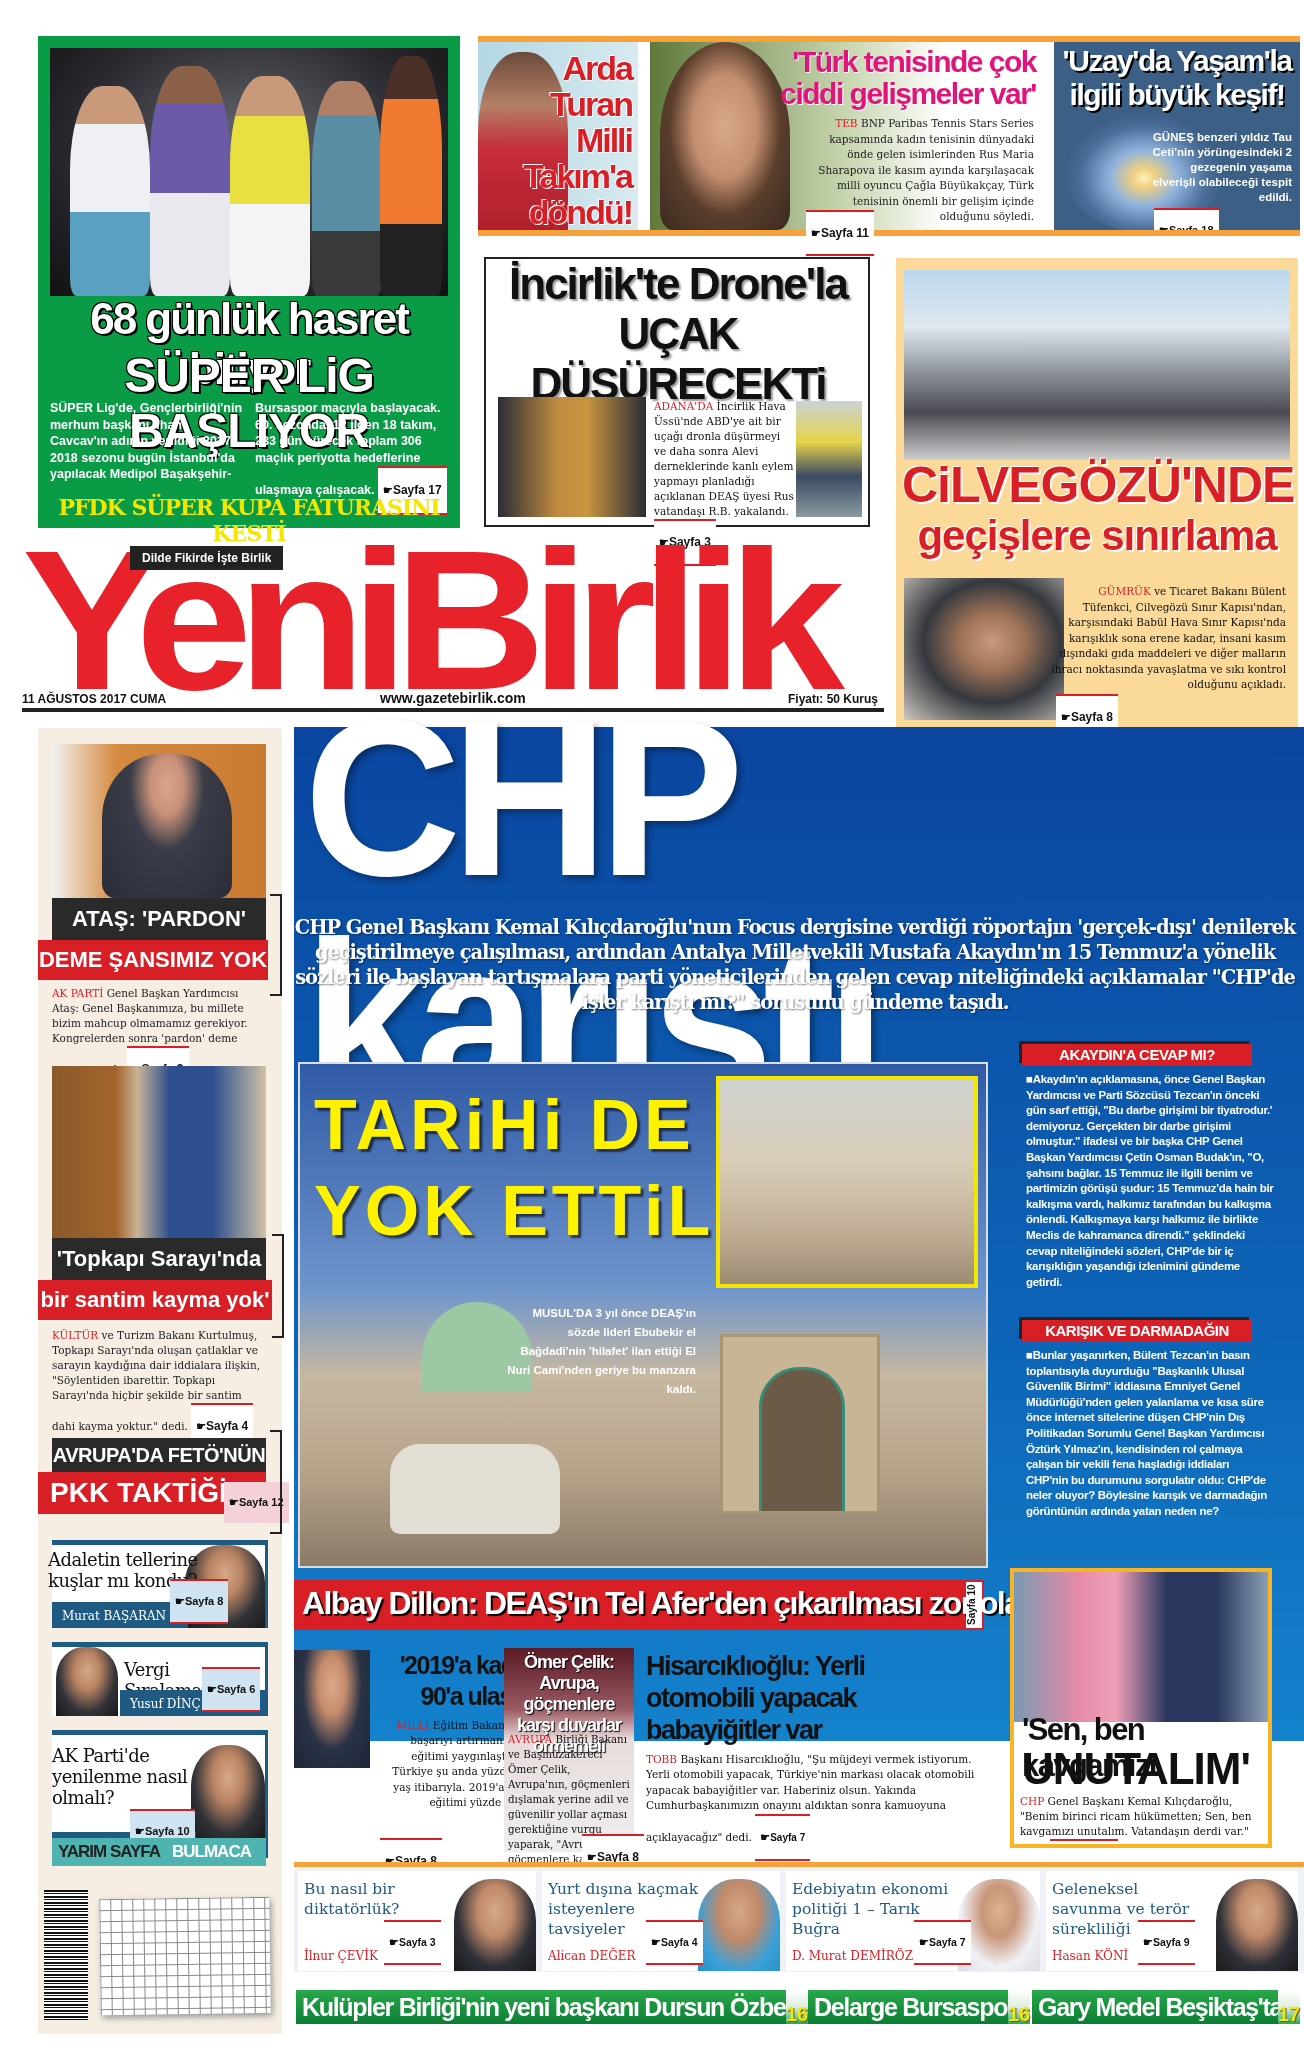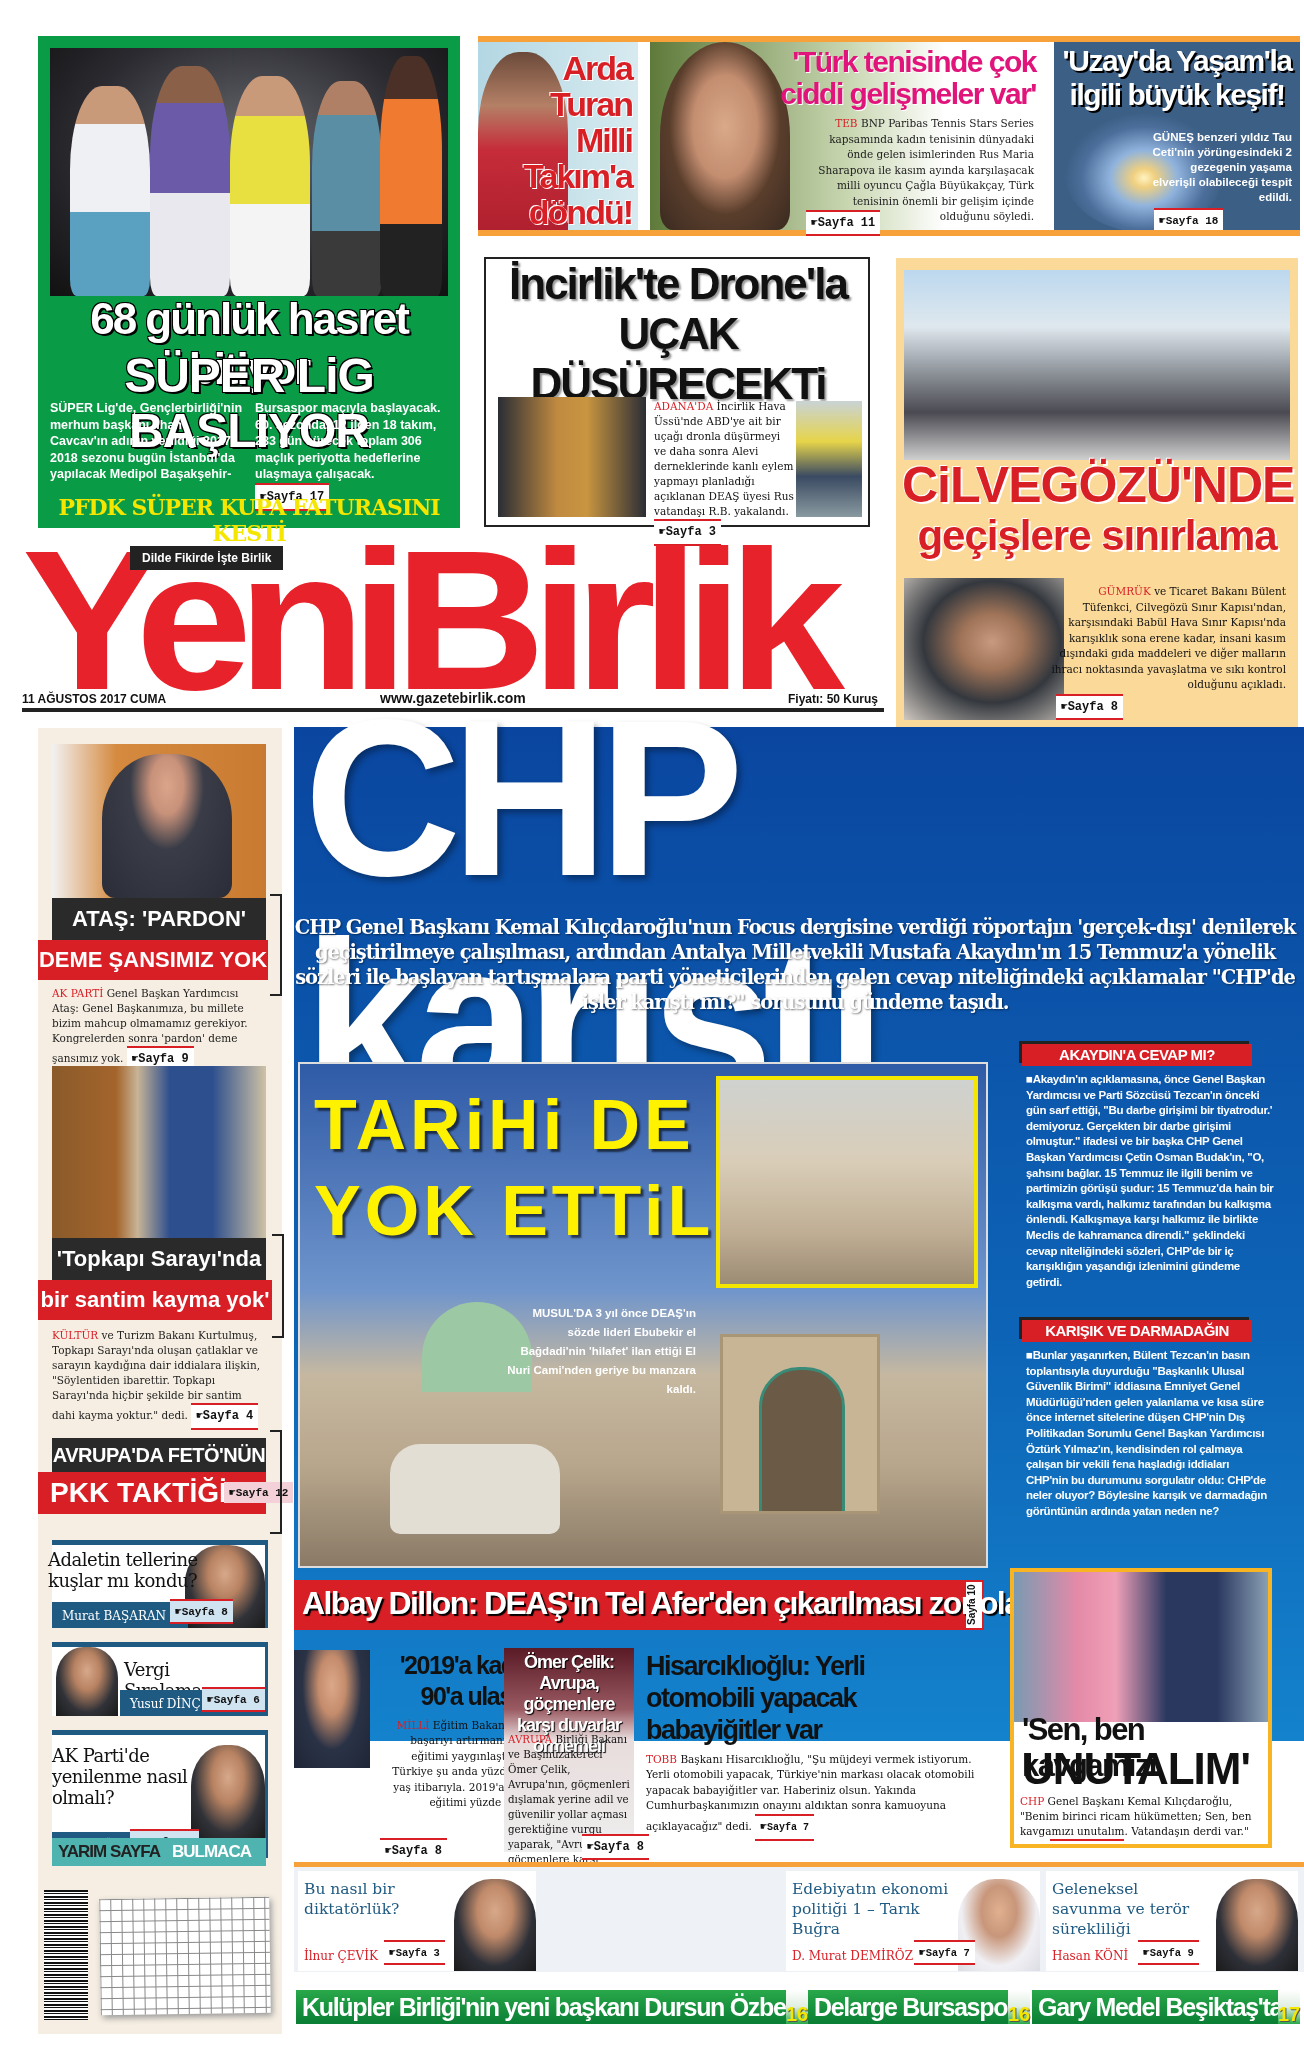--- a/index.html
+++ b/index.html
@@ -1,18 +1,18 @@
 <!DOCTYPE html>
 <html><head>
 <meta charset="utf-8">
 <style>
   * { box-sizing: border-box; margin: 0; padding: 0; }
   body { width: 1304px; height: 2060px; background: #fff; position: relative; overflow: hidden; font-family: "Liberation Sans", sans-serif; color: #111; }
   .abs { position: absolute; }
-  .sayfa { display: inline-block; font-family: Liberation Mono, monospace; font-weight: bold; font-size: 12px; padding: 4px 5px; border-top: 2px solid #d81f26; border-bottom: 2px solid #d81f26; background: #fff; color: #111; white-space: nowrap; }
+  .sayfa { display: inline-block; font-family: Liberation Sans, sans-serif; font-weight: bold; font-size: 12px; padding: 14px 5px; border-top: 2px solid #d81f26; border-bottom: 2px solid #d81f26; background: #fff; color: #111; white-space: nowrap; }
   .sayfa::before { content: "\261B "; font-size: 11px; }
   .photo { position: absolute; overflow: hidden; }
   .red { color: #d81f26; }
 
   
   #sport { left: 38px; top: 36px; width: 422px; height: 492px; background: #0a9b47; }
   #sport .players { left: 12px; top: 12px; width: 398px; height: 248px; background: radial-gradient(ellipse at 50% 40%, #6a6a72 0%, #2a2a30 60%, #111 100%); }
   .player { position: absolute; bottom: 0; border-radius: 40% 40% 8% 8%; }
   #sport h2 { position: absolute; left: 8px; width: 406px; text-align: center; color: #fff; font-weight: bold; text-shadow: 2px 2px 0 #000, -1px -1px 0 #000, 1px -1px 0 #000, -1px 1px 0 #000; }
   #sport .t1 { top: 258px; font-size: 44px; letter-spacing: -2px; }
@@ -333,20 +333,26 @@
   <div class="tx"><span class="red">CHP</span> <span>Genel Başkanı Kemal Kılıçdaroğlu, "Benim birinci ricam hükümetten; Sen, ben kavgamızı unutalım. Vatandaşın derdi var." dedi.</span> <span class="sayfa">Sayfa 10</span></div>
 </div>
 
 <div id="colstrip" class="abs">
   <div class="colc" style="left:4px;width:238px;">
     <div class="q" style="width:150px;">Bu nasıl bir diktatörlük?</div>
     <div class="face"></div>
     <div class="au">İlnur ÇEVİK</div>
     <span class="sayfa sy" style="left:86px;">Sayfa 3</span>
   </div>
+  <div class="colc" style="left:248px;width:238px;">
+    <div class="q" style="width:160px;">Yurt dışına kaçmak isteyenlere tavsiyeler</div>
+    <div class="face" style="background:radial-gradient(ellipse at 50% 35%,#d7a88a 0%,#c08a6a 35%,#3aa0d8 70%,#2a90c8 100%);"></div>
+    <div class="au">Alican DEĞER</div>
+    <span class="sayfa sy" style="left:104px;">Sayfa 4</span>
+  </div>
   <div class="colc" style="left:492px;width:254px;">
     <div class="q" style="width:160px;">Edebiyatın ekonomi politiği 1 – Tarık Buğra</div>
     <div class="face" style="background:radial-gradient(ellipse at 50% 35%,#e0b090 0%,#c8967a 30%,#f0f0f4 65%,#dcdce4 100%);"></div>
     <div class="au">D. Murat DEMİRÖZ</div>
     <span class="sayfa sy" style="left:128px;">Sayfa 7</span>
   </div>
   <div class="colc" style="left:752px;width:252px;">
     <div class="q" style="width:160px;">Geleneksel savunma ve terör sürekliliği</div>
     <div class="face"></div>
     <div class="au">Hasan KÖNİ</div>

